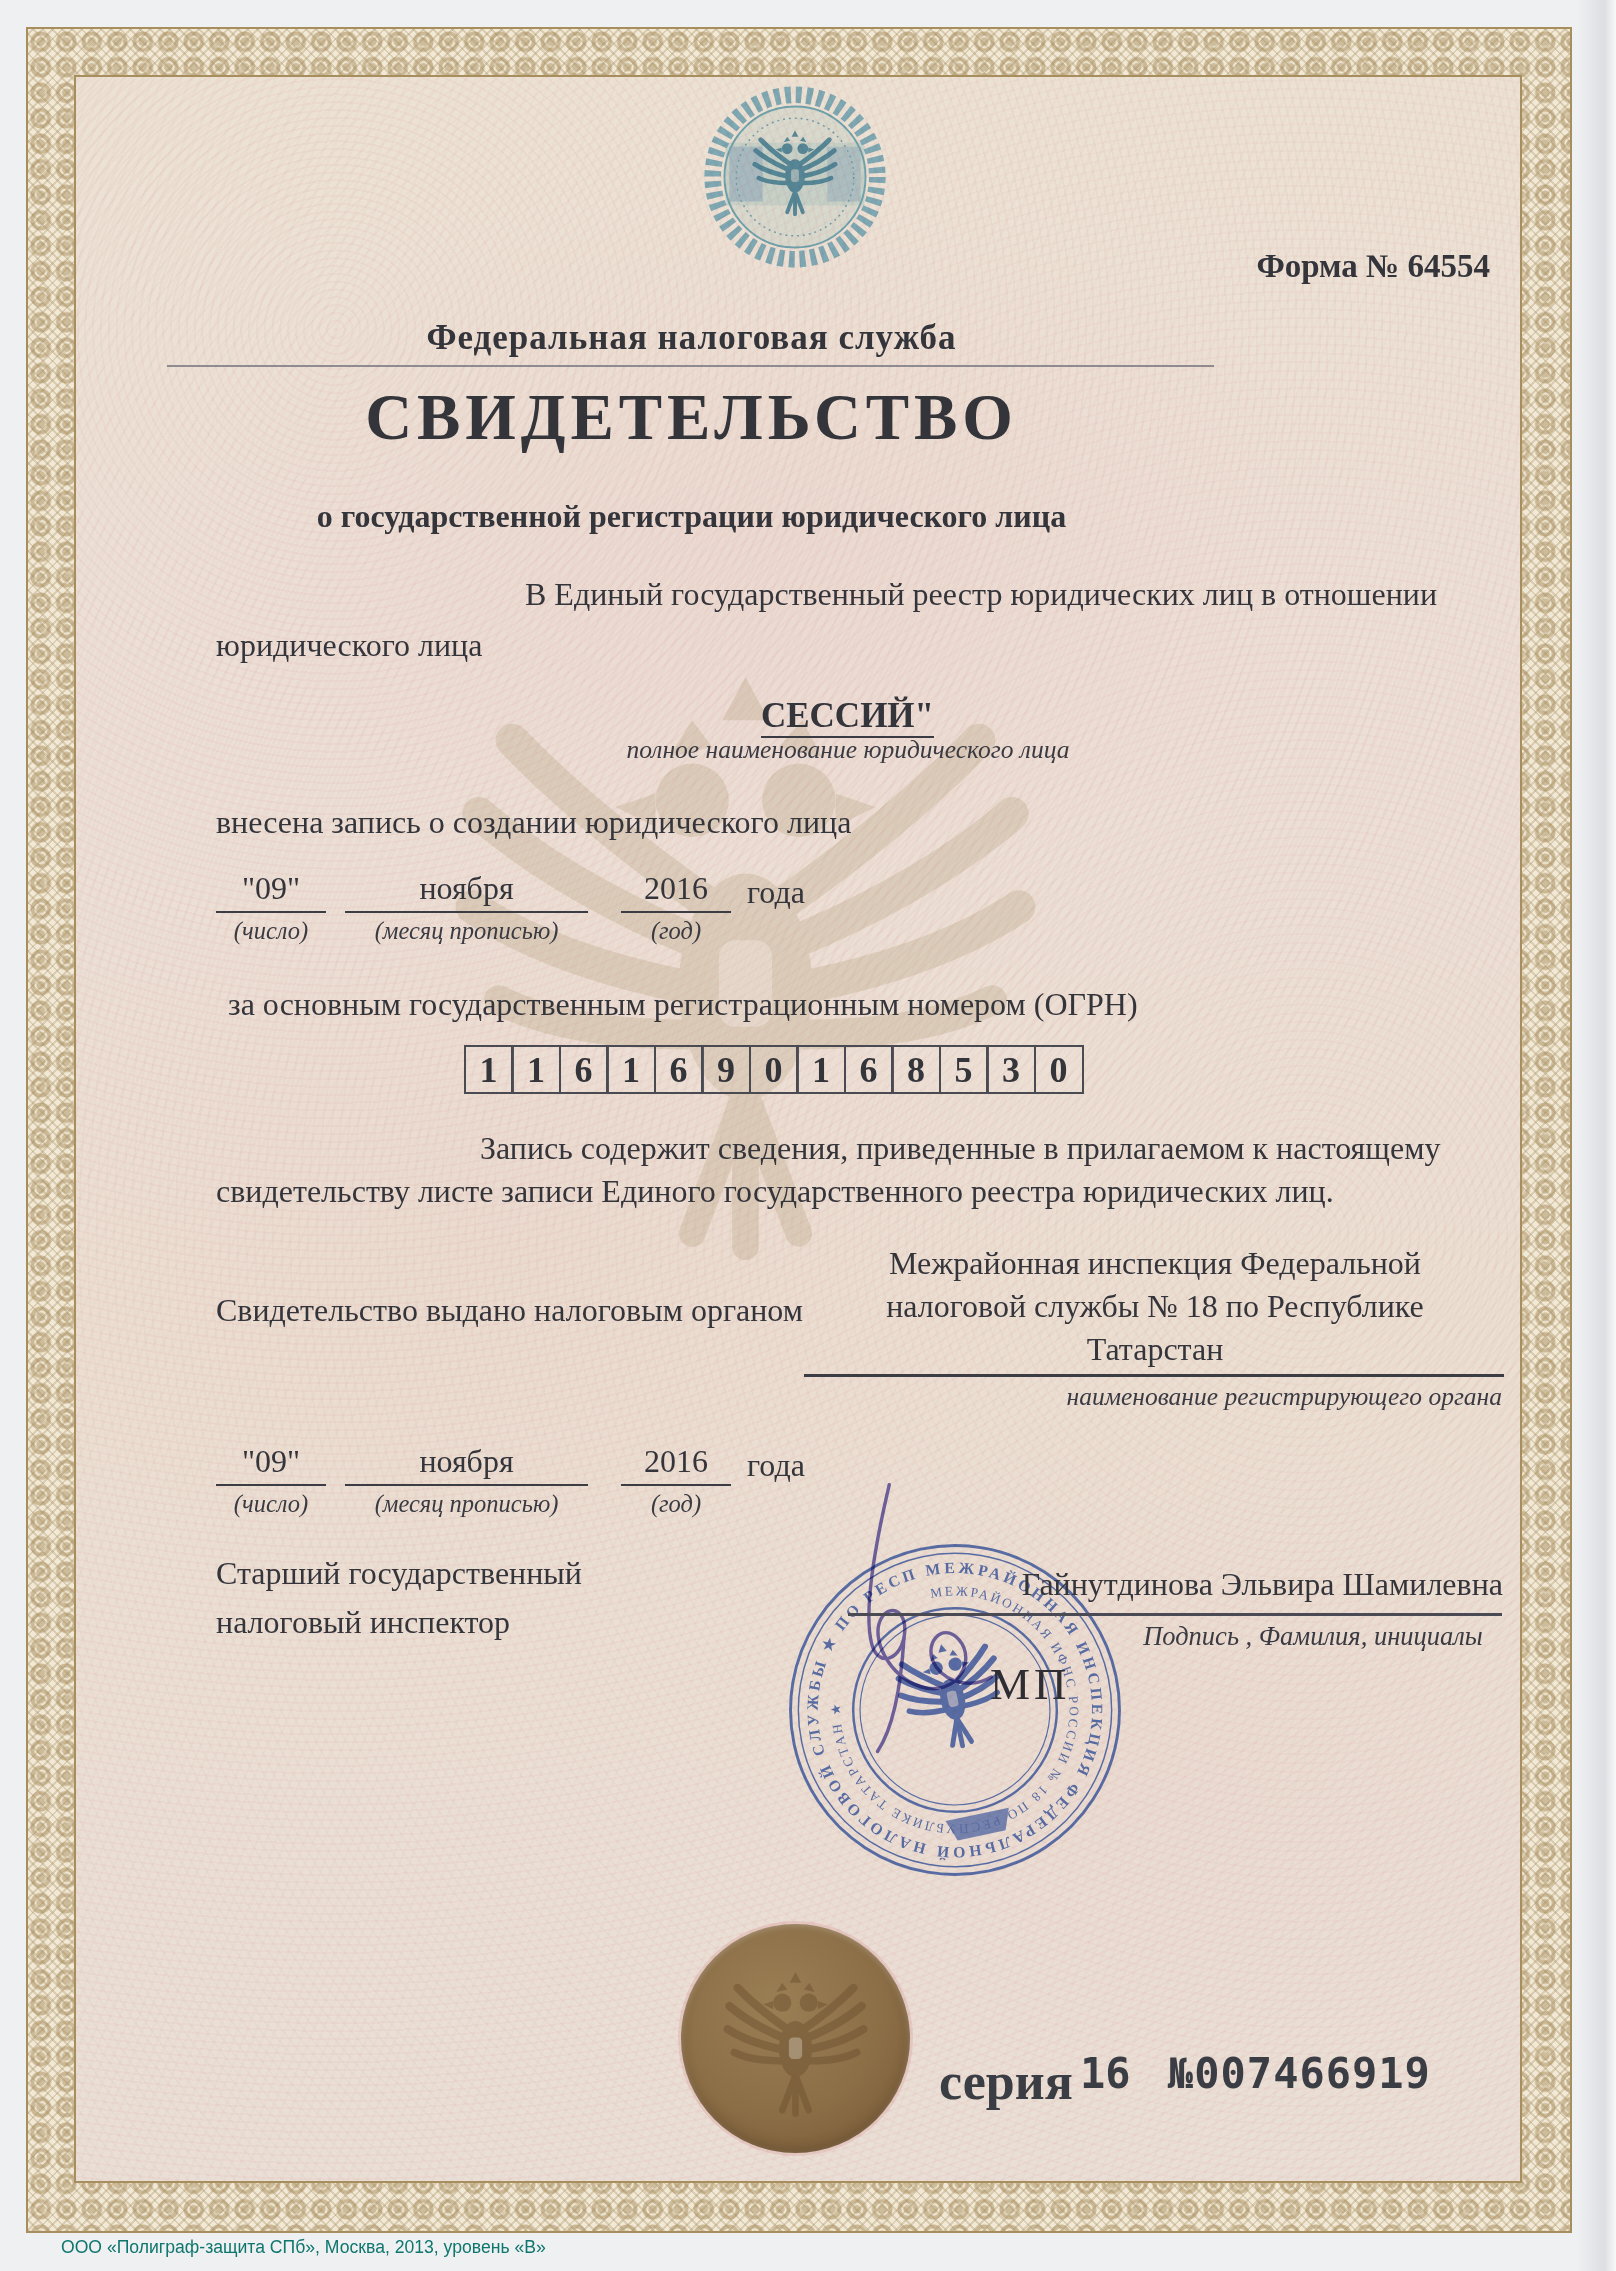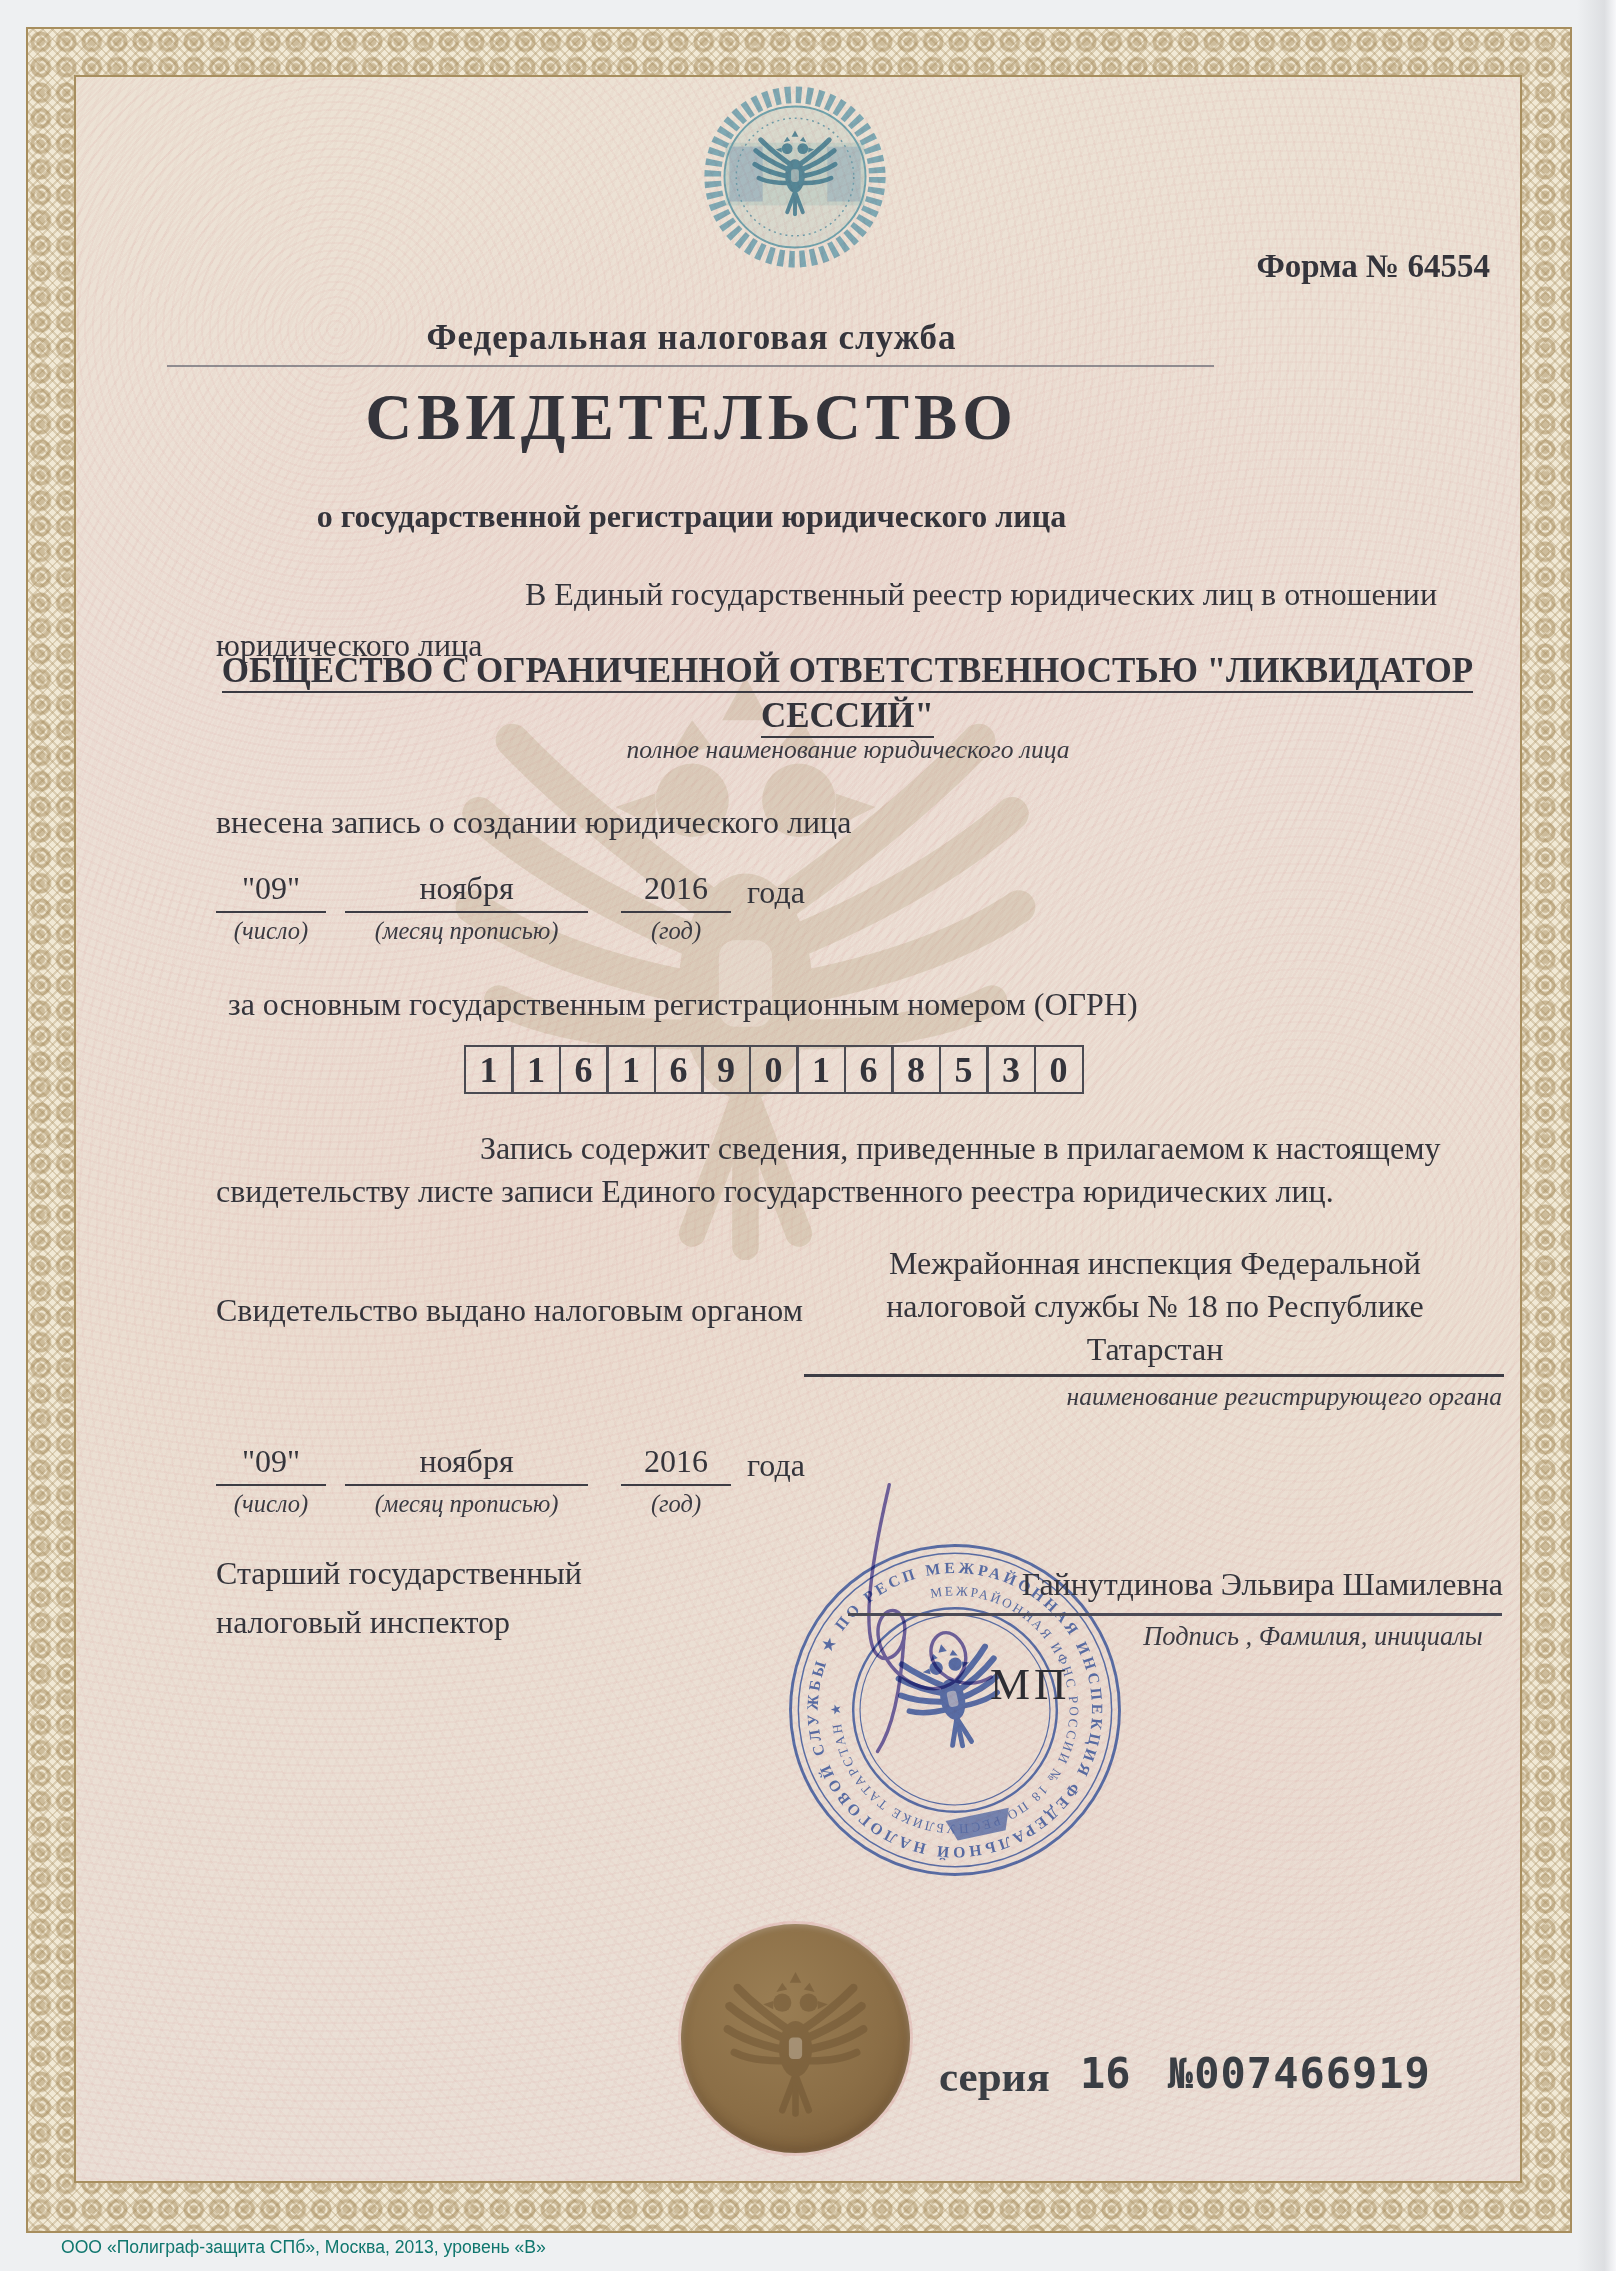--- a/index.html
+++ b/index.html
@@ -128,23 +128,20 @@
   <div class="abs txt bold" style="left:1245px;top:248px;width:245px;font-size:33px;text-align:right;">Форма  № 64554</div>
 
   <div class="abs txt bold center" style="left:167px;top:318px;width:1049px;font-size:35px;letter-spacing:1px;">Федеральная налоговая служба</div>
   <div class="abs rule" style="left:167px;top:365px;width:1047px;height:2px;"></div>
   <div class="abs txt bold center" style="left:167px;top:380px;width:1049px;font-size:65px;letter-spacing:4.9px;">СВИДЕТЕЛЬСТВО</div>
   <div class="abs txt bold center" style="left:167px;top:498px;width:1049px;font-size:32px;">о государственной регистрации юридического лица</div>
 
   <div class="abs txt b33" style="left:525px;top:576px;">В Единый государственный реестр юридических лиц в отношении</div>
   <div class="abs txt b33" style="left:216px;top:627px;">юридического лица</div>
 
-  <div class="abs txt bold center" style="left:176px;top:651px;width:1343px;font-size:35px;">
-    <span class="uline">ОБЩЕСТВО С ОГРАНИЧЕННОЙ ОТВЕТСТВЕННОСТЬЮ "ЛИКВИДАТОР</span>
-  </div>
   <div class="abs txt bold center" style="left:176px;top:696px;width:1343px;font-size:35px;">
     <span class="uline">СЕССИЙ"</span>
   </div>
   <div class="abs txt b33" style="left:216px;top:804px;">внесена запись о создании юридического лица</div>
 
   <div class="abs caption center" style="left:216px;top:735px;width:1264px;">полное наименование юридического лица</div>
 
   <div>
     <div class="dcell" style="left:216px;top:870px;width:110px;">
       <div class="dval">"09"</div>
@@ -238,21 +235,21 @@
   <div class="abs txt b33" style="left:980px;top:1566px;width:523px;text-align:right;">Гайнутдинова Эльвира Шамилевна</div>
   <div class="abs" style="left:848px;top:1613px;width:654px;height:2.5px;background:#4a4a55;"></div>
   <div class="abs caption center" style="left:1117px;top:1621px;width:392px;font-size:26.5px;">Подпись , Фамилия, инициалы</div>
 
   <div class="abs bronze" style="left:681px;top:1924px;">
     <svg width="229" height="229" viewBox="0 0 234 234">
       <use href="#eagle" x="32" y="28" width="170" height="186" style="color:#6d5332" opacity=".5"></use>
     </svg>
   </div>
 
-  <div class="abs txt bold" style="left:939px;top:2052px;font-size:43px;color:#3a3e44;">серия</div>
+  <div class="abs txt bold" style="left:939px;top:2052px;font-size:52px;color:#3a3e44;">серия</div>
   <div class="abs txt bold mono" style="left:1080px;top:2049px;font-size:42px;color:#3a3e44;">16</div>
   <div class="abs txt bold mono" style="left:1168px;top:2049px;font-size:42px;letter-spacing:1px;color:#3a3e44;">№007466919</div>
 
   <div class="abs txt sans" style="left:61px;top:2237px;font-size:17.6px;color:#0f766e;">ООО «Полиграф-защита СПб», Москва, 2013, уровень «В»</div>
 
   <div class="page-edge"></div>
 </div>
 
 
 </body></html>

